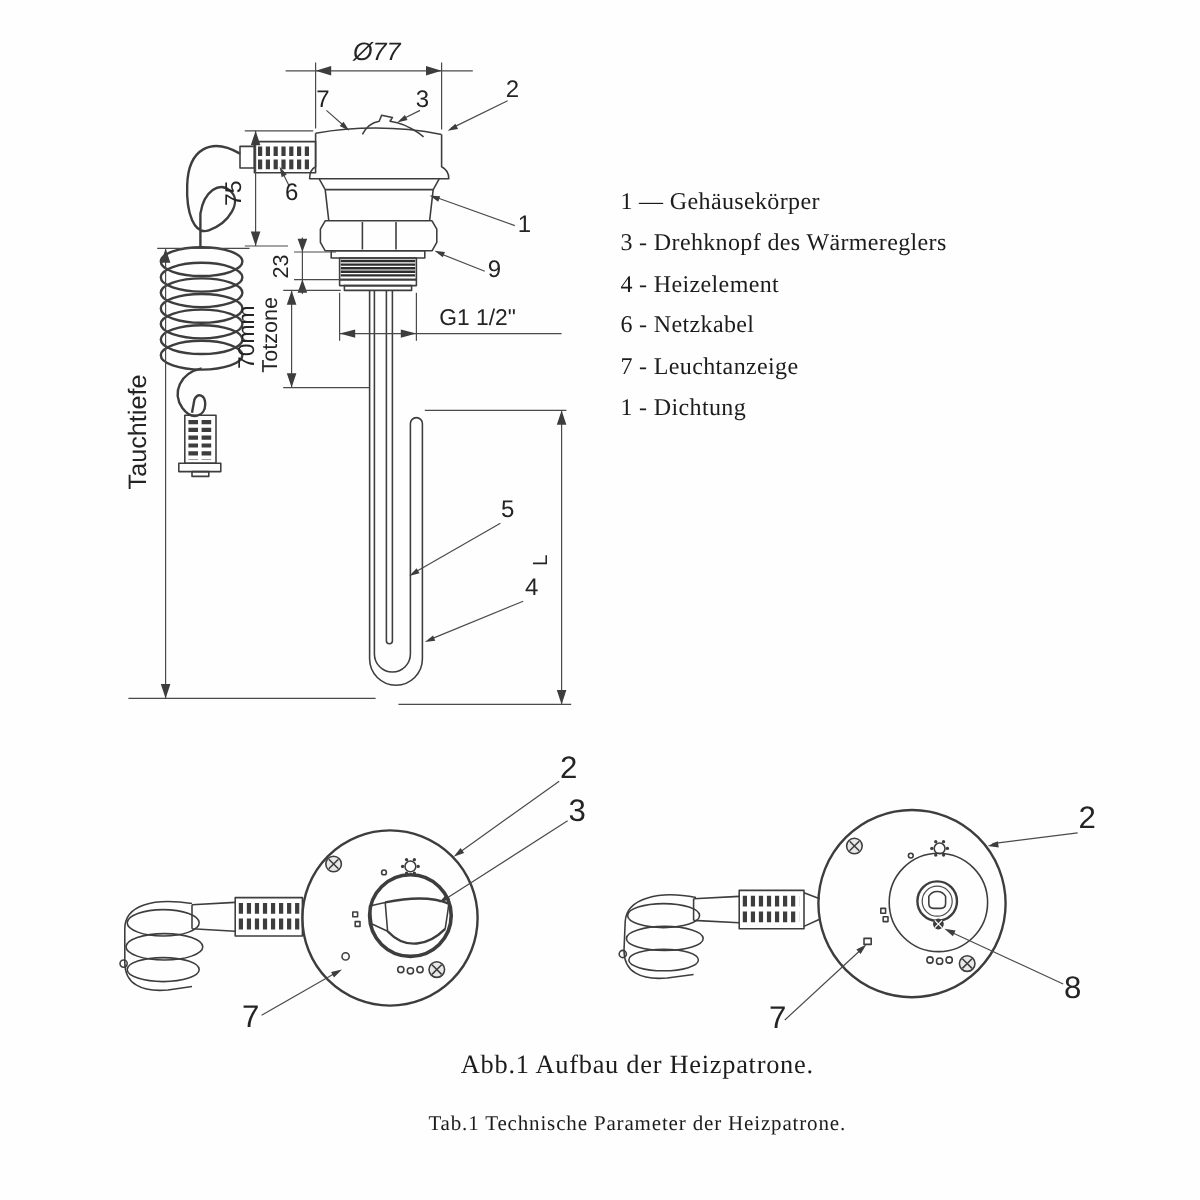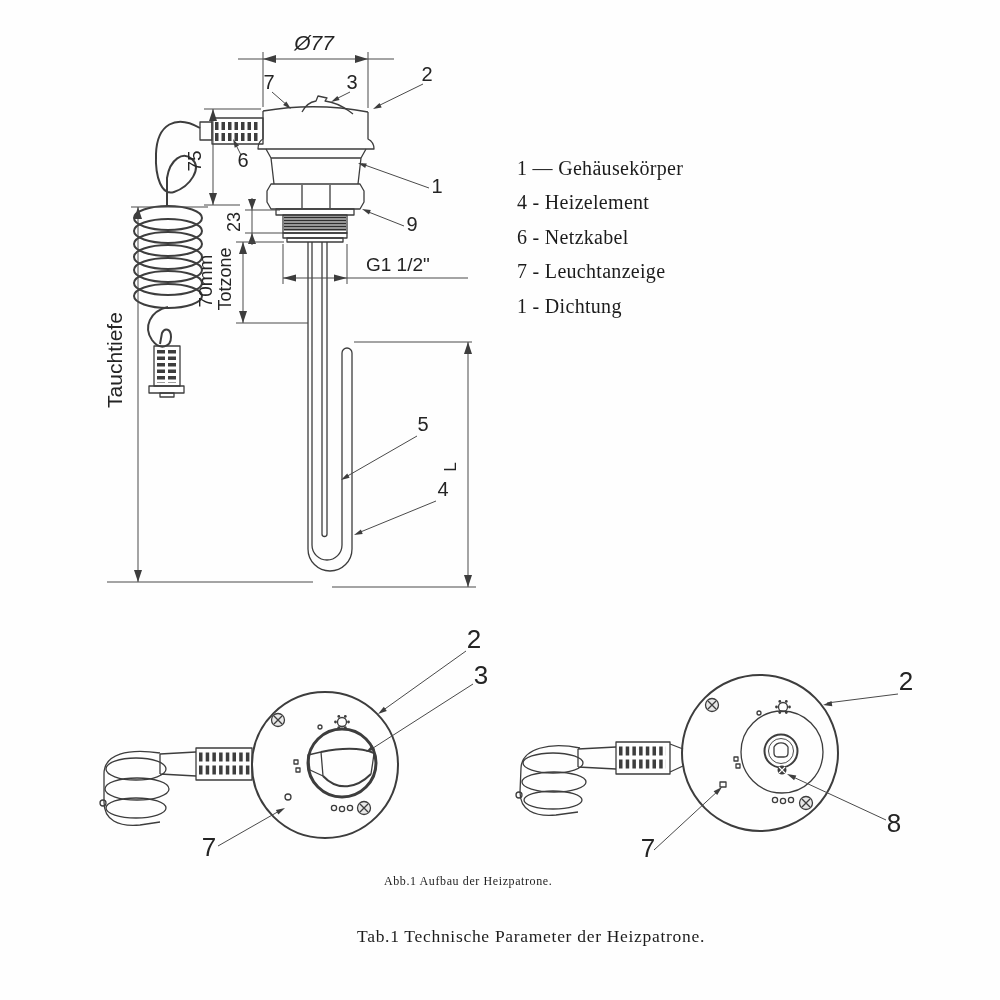--- a/index.html
+++ b/index.html
@@ -19,21 +19,21 @@
   .arr{fill:#3d3d3d;stroke:none}
   .dim{font-family:"Liberation Sans",sans-serif;fill:#242424}
   .dim-italic{font-style:italic}
   .callout{font-family:"Liberation Sans",sans-serif;fill:#242424}
   .screwfill{fill:#e8e8e8}
   .darkfill{fill:#3d3d3d}
   
   .legend{position:absolute;left:517px;top:151px;font-size:20px;color:#1c1c1c}
   .legend .legend-row{height:34.4px;line-height:34.4px;white-space:nowrap;letter-spacing:.3px}
   .caption{position:absolute;white-space:nowrap;color:#1c1c1c}
-  .caption-fig{left:384px;top:874px;font-size:12px;letter-spacing:.6px}
+  .caption-fig{left:384px;top:874px;font-size:22px;letter-spacing:.6px}
   .caption-tab{left:357px;top:926px;font-size:17.5px;letter-spacing:.7px}
 </style>
 </head>
 <body>
 
 <svg width="1000" height="1000" viewBox="0 0 1000 1000">
 
   <g>
 
     <g>
@@ -307,20 +307,21 @@
     <polygon class="arr" points="787,774 796.3,775.4 794.1,780.2"></polygon>
     <text class="callout" x="894" y="832" font-size="26" text-anchor="middle">8</text>
     <line class="thin" x1="654" y1="850" x2="719" y2="790"></line>
     <polygon class="arr" points="722,787 717.2,795 713.6,791.2"></polygon>
     <text class="callout" x="648" y="857" font-size="26" text-anchor="middle">7</text>
   </g>
 </svg>
 
 <div class="legend">
   <div class="legend-row">1 — Gehäusekörper</div>
+  <div class="legend-row">3 - Drehknopf des Wärmereglers</div>
   <div class="legend-row">4 - Heizelement</div>
   <div class="legend-row">6 - Netzkabel</div>
   <div class="legend-row">7 - Leuchtanzeige</div>
   <div class="legend-row">1 - Dichtung</div>
 </div>
 
 <div class="caption caption-fig">Abb.1 Aufbau der Heizpatrone.</div>
 <div class="caption caption-tab">Tab.1 Technische Parameter der Heizpatrone.</div>
 
 </body></html>

